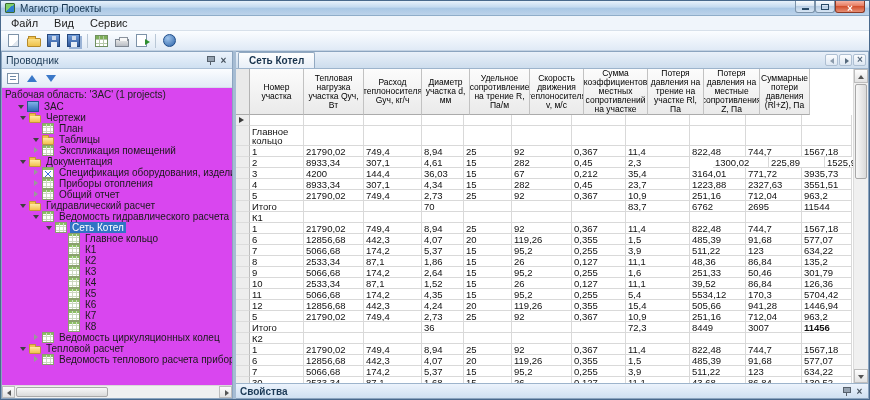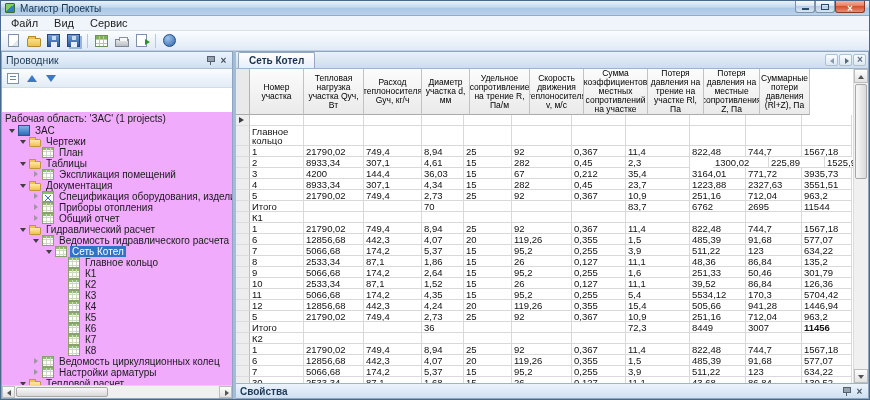--- a/index.html
+++ b/index.html
@@ -57,21 +57,21 @@
   .phead{height:17px;flex:none;display:flex;align-items:center;justify-content:space-between;padding:0 4px;
     background:linear-gradient(#ecf3fc,#cfe0f1);border-bottom:1px solid #aabfd6;font-size:10.5px;color:#1c3a56;text-align:center;}
   .phbtns{display:flex;align-items:center;gap:4px;}
   .pin{width:9px;height:11px;position:relative;}
   .pin::before{content:'';position:absolute;left:1px;top:1px;width:6px;height:4px;border:1px solid #55606c;background:#95a2b0;}
   .pin::after{content:'';position:absolute;left:4px;top:6px;width:1px;height:4px;background:#55606c;}
   .px{width:9px;height:10px;display:flex;align-items:center;justify-content:center;}
   .px::before{content:'×';font-size:10px;font-weight:bold;color:#44505c;line-height:9px;}
   .ptools{height:19px;flex:none;display:flex;align-items:center;gap:1px;padding-left:2px;
     background:linear-gradient(#fbfdff,#e2ebf6);border-bottom:1px solid #d3dde8;}
-  .treewrap{flex:1;overflow:hidden;background:#f0abfc;margin-top:24px;}
+  .treewrap{flex:1;overflow:hidden;background:#d946ef;}
   .workspace{height:13px;font-size:10px;color:#222;padding:1px 3px;white-space:nowrap;overflow:hidden;}
   .tree-item{height:11px;display:flex;align-items:center;white-space:nowrap;font-size:10px;color:#1a1a1a;}
   .tree-item .tlabel{padding:0 2px;line-height:11px;}
   .tree-item.selected .tlabel{background:#3173c4;color:#fff;}
   .expander{width:10px;height:11px;flex:none;position:relative;}
   .expander.open::after{content:'';position:absolute;left:2px;top:4px;border-left:3px solid transparent;border-right:3px solid transparent;border-top:4px solid #3f3f3f;}
   .expander.closed::after{content:'';position:absolute;left:3px;top:2px;border-top:3px solid transparent;border-bottom:3px solid transparent;border-left:4px solid #9a9a9a;}
   .ticon{width:12px;height:11px;margin:0 3px 0 1px;flex:none;position:relative;}
   .ticon.project{background:linear-gradient(#7fb2e8,#2f6cb8);border:1px solid #245792;}
   .ticon.folder{height:8px;margin-top:3px;background:linear-gradient(#ffe9a6,#f2c14e);border:1px solid #c2963a;border-radius:1px;}
@@ -204,36 +204,36 @@
           <div class="tbtn small">
             <div class="icn move-up"></div>
           </div>
           <div class="tbtn small">
             <div class="icn move-down"></div>
           </div>
         </div>
       <div class="treewrap">
         <div class="workspace">Рабочая область: 'ЗАС' (1 projects)</div>
         <div class="tree">
-            <div class="tree-item" style="padding-left: 5px;">
+            <div class="tree-item" style="padding-left: 14px;">
               <div class="expander open"></div>
               <div class="ticon project"></div>
               <div class="tlabel">ЗАС</div>
             </div>
             <div class="tree-item" style="padding-left: 16px;">
               <div class="expander open"></div>
               <div class="ticon folder"></div>
               <div class="tlabel">Чертежи</div>
             </div>
             <div class="tree-item" style="padding-left: 29px;">
               <div class="expander none"></div>
               <div class="ticon sheet"></div>
               <div class="tlabel">План</div>
             </div>
-            <div class="tree-item" style="padding-left: 16px;">
+            <div class="tree-item" style="padding-left: 29px;">
               <div class="expander open"></div>
               <div class="ticon folder"></div>
               <div class="tlabel">Таблицы</div>
             </div>
             <div class="tree-item" style="padding-left: 29px;">
               <div class="expander closed"></div>
               <div class="ticon sheet"></div>
               <div class="tlabel">Экспликация помещений</div>
             </div>
             <div class="tree-item" style="padding-left: 16px;">
@@ -313,25 +313,20 @@
             </div>
             <div class="tree-item" style="padding-left: 55px;">
               <div class="expander none"></div>
               <div class="ticon sheet"></div>
               <div class="tlabel">К8</div>
             </div>
             <div class="tree-item" style="padding-left: 29px;">
               <div class="expander closed"></div>
               <div class="ticon sheet"></div>
               <div class="tlabel">Ведомость циркуляционных колец</div>
-            </div>
-            <div class="tree-item" style="padding-left: 29px;">
-              <div class="expander closed"></div>
-              <div class="ticon sheet"></div>
-              <div class="tlabel">Настройки арматуры</div>
             </div>
             <div class="tree-item" style="padding-left: 16px;">
               <div class="expander open"></div>
               <div class="ticon folder"></div>
               <div class="tlabel">Тепловой расчет</div>
             </div>
             <div class="tree-item" style="padding-left: 29px;">
               <div class="expander closed"></div>
               <div class="ticon sheet"></div>
               <div class="tlabel">Ведомость теплового расчета приборов отопления</div>

